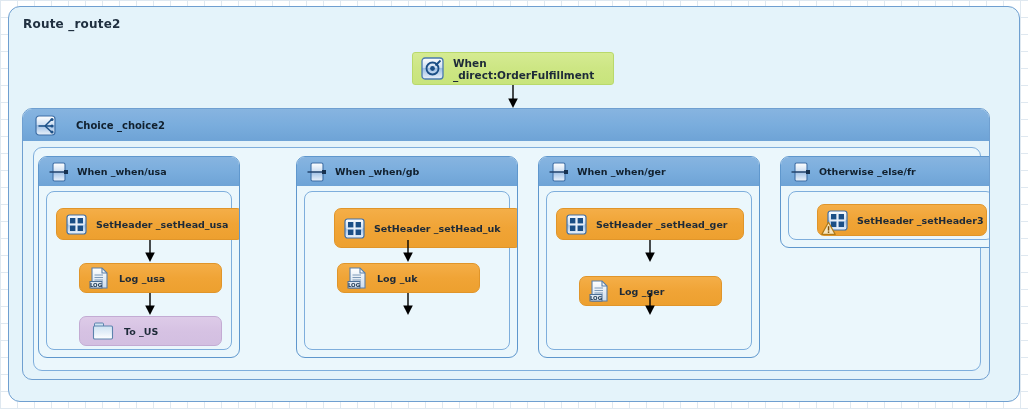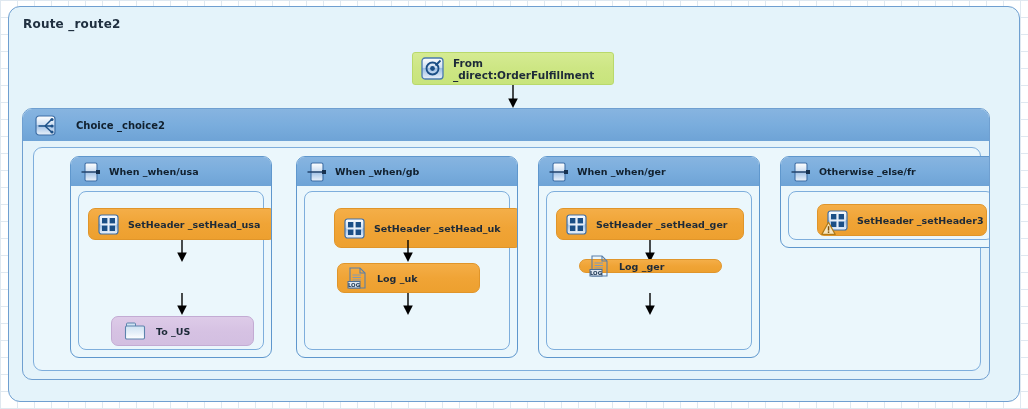--- a/index.html
+++ b/index.html
@@ -218,21 +218,21 @@
             <stop offset="0.5" stop-color="#9fc0e5"></stop>
             <stop offset="1" stop-color="#e9f1fa"></stop>
           </linearGradient>
         </defs>
         <rect x="1" y="1" width="21" height="21" rx="3" fill="url(#gIcoBlue)" stroke="#4a7ab0" stroke-width="1.3"></rect>
         <circle cx="11.5" cy="11.5" r="6" fill="none" stroke="#1b4f86" stroke-width="1.8"></circle>
         <circle cx="11.5" cy="11.5" r="2.4" fill="#1b4f86"></circle>
         <line x1="14.5" y1="8.5" x2="19.5" y2="3.5" stroke="#1b4f86" stroke-width="1.8"></line>
       </svg>
     </span>
-    <span class="label">From _direct:OrderFulfillment</span>
+    <span class="label">When _direct:OrderFulfillment</span>
   </div>
 
   <div class="arrow-v" style="left:506px; top:85px;">
     <svg width="14" height="24" viewBox="0 0 14 24">
       <line x1="7" y1="0" x2="7" y2="16" stroke="#000000" stroke-width="1.4"></line>
       <polygon points="7,23 2.2,13.5 11.8,13.5" fill="#000000"></polygon>
     </svg>
   </div>
 
   <div class="choice-container">
@@ -247,21 +247,21 @@
           <circle cx="17" cy="4.5" r="1.6" fill="#1b4f86"></circle>
           <circle cx="17" cy="11" r="1.6" fill="#1b4f86"></circle>
           <circle cx="17" cy="17" r="1.6" fill="#1b4f86"></circle>
         </svg>
       </span>
       <span class="label">Choice _choice2</span>
     </div>
 
     <div class="choice-inner">
 
-      <div class="branch" style="left:36px; width:202px; height:202px;">
+      <div class="branch" style="left:4px; width:202px; height:202px;">
         <div class="branch-header">
           <span class="icon">
             <svg width="20" height="20" viewBox="0 0 20 20">
               <rect x="4" y="1" width="12" height="18" rx="1.5" fill="url(#gIcoBlue)" stroke="#3f6fa6" stroke-width="1.1"></rect>
               <line x1="0.5" y1="10" x2="18" y2="10" stroke="#24456d" stroke-width="1.4"></line>
               <rect x="15" y="8" width="4" height="4" fill="#17314f"></rect>
             </svg>
           </span>
           <span class="label">When _when/usa</span>
         </div>
@@ -281,20 +281,40 @@
             </span>
             <span class="label">SetHeader _setHead_usa</span>
           </div>
           <div class="arrow-v" style="left:96px; top:48px;">
             <svg width="14" height="23" viewBox="0 0 14 23">
               <line x1="7" y1="0" x2="7" y2="15" stroke="#000000" stroke-width="1.4"></line>
               <polygon points="7,22 2.2,12.5 11.8,12.5" fill="#000000"></polygon>
             </svg>
           </div>
 
+          <div class="node orange" style="left:32px; top:71px; width:143px; height:30px;">
+            <span class="icon">
+              <svg width="21" height="22" viewBox="0 0 21 22">
+                <defs>
+                  <linearGradient id="gDoc" x1="0" y1="0" x2="0" y2="1">
+                    <stop offset="0" stop-color="#ffffff"></stop>
+                    <stop offset="1" stop-color="#cddcec"></stop>
+                  </linearGradient>
+                </defs>
+                <path d="M3 1 H13 L18 6 V21 H3 Z" fill="url(#gDoc)" stroke="#5a7fa8" stroke-width="1.1"></path>
+                <path d="M13 1 V6 H18" fill="none" stroke="#5a7fa8" stroke-width="1.1"></path>
+                <line x1="5.5" y1="8" x2="14" y2="8" stroke="#7e9ab8" stroke-width="1"></line>
+                <line x1="5.5" y1="10.5" x2="14" y2="10.5" stroke="#7e9ab8" stroke-width="1"></line>
+                <line x1="5.5" y1="13" x2="14" y2="13" stroke="#7e9ab8" stroke-width="1"></line>
+                <rect x="1" y="14.5" width="12" height="6.5" fill="#dfe8f2" stroke="#4c6f96" stroke-width="1"></rect>
+                <text x="7" y="19.7" font-family="'DejaVu Sans','Liberation Sans',sans-serif" font-size="5.4" font-weight="bold" fill="#16324f" text-anchor="middle">LOG</text>
+              </svg>
+            </span>
+            <span class="label">Log _usa</span>
+          </div>
           <div class="arrow-v" style="left:96px; top:101px;">
             <svg width="14" height="23" viewBox="0 0 14 23">
               <line x1="7" y1="0" x2="7" y2="15" stroke="#000000" stroke-width="1.4"></line>
               <polygon points="7,22 2.2,12.5 11.8,12.5" fill="#000000"></polygon>
             </svg>
           </div>
 
           <div class="node purple" style="left:32px; top:124px; width:143px; height:30px;">
             <span class="icon">
               <svg width="23" height="20" viewBox="0 0 23 20">
@@ -394,21 +414,21 @@
               </svg>
             </span>
             <span class="label">SetHeader _setHead_ger</span>
           </div>
           <div class="arrow-v" style="left:96px; top:48px;">
             <svg width="14" height="23" viewBox="0 0 14 23">
               <line x1="7" y1="0" x2="7" y2="15" stroke="#000000" stroke-width="1.4"></line>
               <polygon points="7,22 2.2,12.5 11.8,12.5" fill="#000000"></polygon>
             </svg>
           </div>
-          <div class="node orange" style="left:32px; top:67px; width:143px; height:14px;">
+          <div class="node orange" style="left:32px; top:84px; width:143px; height:30px;">
             <span class="icon">
               <svg width="21" height="22" viewBox="0 0 21 22">
                 <path d="M3 1 H13 L18 6 V21 H3 Z" fill="url(#gDoc)" stroke="#5a7fa8" stroke-width="1.1"></path>
                 <path d="M13 1 V6 H18" fill="none" stroke="#5a7fa8" stroke-width="1.1"></path>
                 <line x1="5.5" y1="8" x2="14" y2="8" stroke="#7e9ab8" stroke-width="1"></line>
                 <line x1="5.5" y1="10.5" x2="14" y2="10.5" stroke="#7e9ab8" stroke-width="1"></line>
                 <line x1="5.5" y1="13" x2="14" y2="13" stroke="#7e9ab8" stroke-width="1"></line>
                 <rect x="1" y="14.5" width="12" height="6.5" fill="#dfe8f2" stroke="#4c6f96" stroke-width="1"></rect>
                 <text x="7" y="19.7" font-family="'DejaVu Sans','Liberation Sans',sans-serif" font-size="5.4" font-weight="bold" fill="#16324f" text-anchor="middle">LOG</text>
               </svg>

